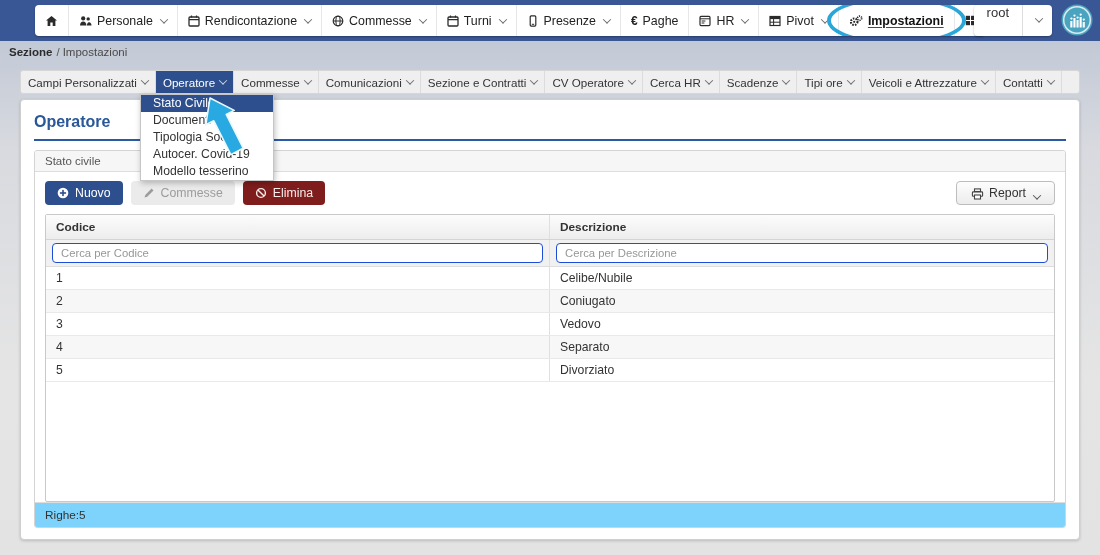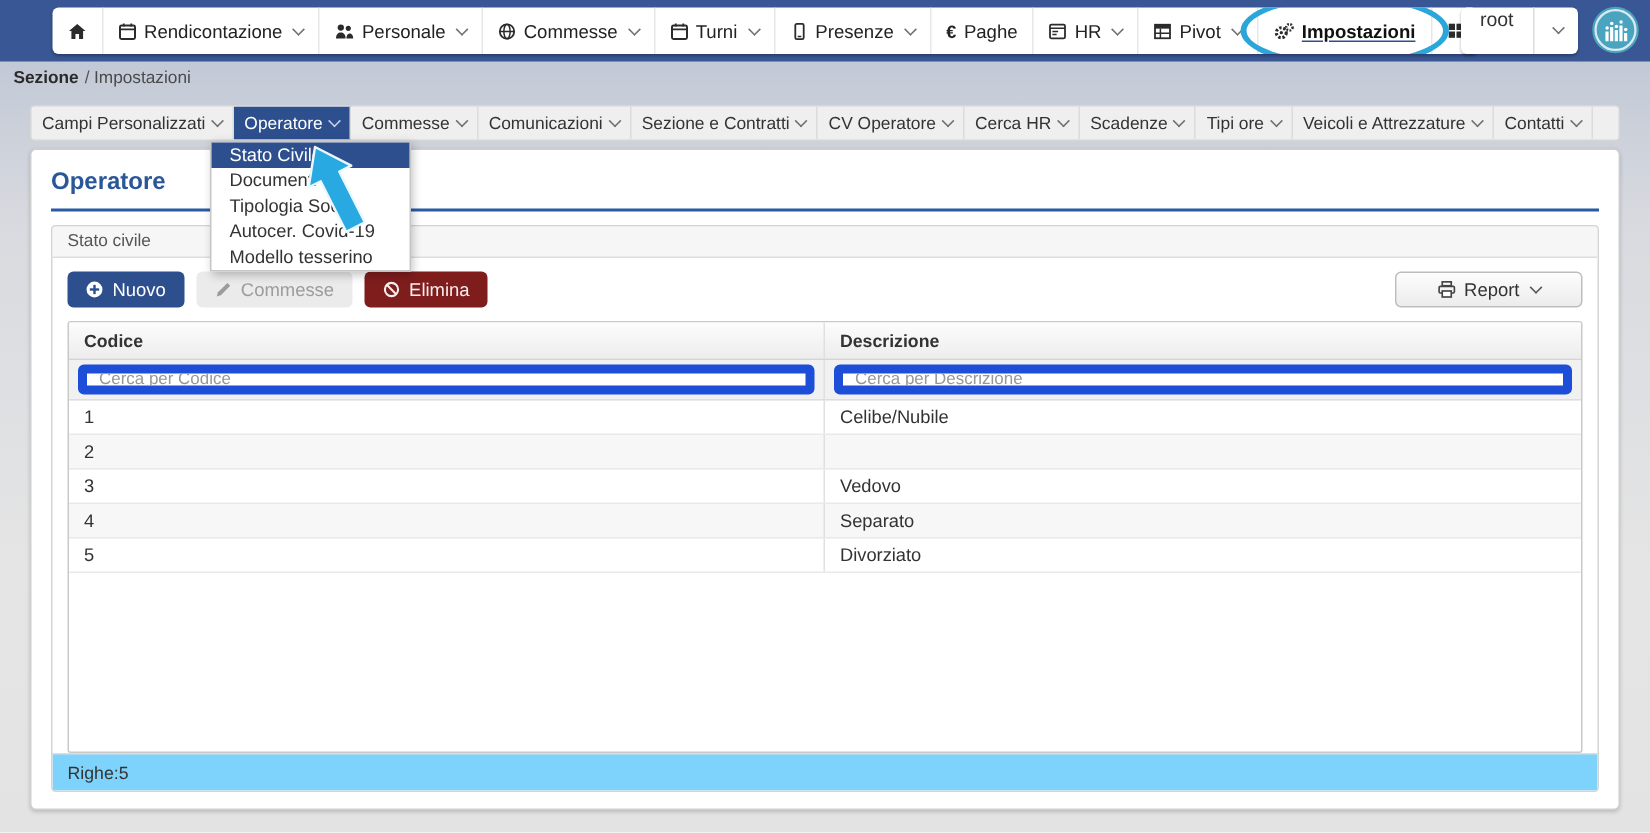--- a/index.html
+++ b/index.html
@@ -50,32 +50,32 @@
   .page-title{color:#2a5798;font-size:16px;font-weight:bold;padding:2px 0 8px;border-bottom:2px solid #2b5aa5;}
   .panel{margin-top:9px;border:1px solid #d4d4d4;border-radius:3px;flex:1;display:flex;flex-direction:column;overflow:hidden;}
   .panel-head{background:#f6f6f6;border-bottom:1px solid #ddd;font-size:11.5px;color:#555;padding:4px 10px;}
   .panel-body{flex:1;display:flex;flex-direction:column;padding:9px 10px 0;min-height:0;}
   .btn-row{display:flex;gap:8px;margin-bottom:9px;align-items:center;}
   .btn{border:none;border-radius:4px;font-size:12.3px;display:inline-flex;align-items:center;gap:6px;
     padding:5px 12px;font-family:inherit;cursor:pointer;line-height:14px;}
   .btn-nuovo{background:#2d4f8e;color:#fff;}
   .btn-modifica{background:#ebebeb;color:#9c9c9c;}
   .btn-elimina{background:#7f1d1d;color:#f7eded;}
-  .btn-report{margin-left:auto;background:linear-gradient(#fdfdfd,#ececec);border:1px solid #bdbdbd;color:#333;padding:4px 27px;gap:5px;}
+  .btn-report{margin-left:auto;background:linear-gradient(#fdfdfd,#ececec);border:1px solid #bdbdbd;color:#333;padding:4px 14px;gap:5px;align-items:flex-end;}
   .btn-report .chev{border-color:#555;}
   
   .grid{border:1px solid #c9c9c9;border-radius:2px;flex:1;display:flex;flex-direction:column;
     font-size:12.2px;color:#333;min-height:0;}
   .cell-codice{width:50%;border-right:1px solid #e0e0e0;box-sizing:border-box;overflow:hidden;}
   .cell-desc{width:50%;box-sizing:border-box;overflow:hidden;}
   .g-head{display:flex;background:linear-gradient(#fcfcfc,#ededed);border-bottom:1px solid #d4d4d4;}
   .g-head > div{padding:5px 10px;font-size:11.8px;font-weight:bold;}
   .g-filter{display:flex;background:#f1f1f1;border-bottom:1px solid #ddd;}
   .g-filter > div{padding:3px 6px;}
-  .g-filter input{width:100%;height:20px;border:6px solid #1d4ed8;border-radius:4px;font-size:11.3px;
+  .g-filter input{width:100%;height:20px;border:1px solid #1d4ed8;border-radius:4px;font-size:11.3px;
     padding:0 8px;box-sizing:border-box;color:#333;font-family:inherit;background:#fff;}
   .g-filter input::placeholder{color:#979797;}
   .g-row{display:flex;border-bottom:1px solid #e9e9e9;height:22px;line-height:22px;}
   .g-row.alt{background:#f7f7f7;}
   .g-row > div{padding:0 10px;}
   .g-empty{flex:1;}
   .panel-foot{background:#7dd3fc;border-top:1px solid #ddd;font-size:11.8px;color:#333;padding:5px 10px;}
   
   .cursor-arrow{position:absolute;left:204px;top:96px;z-index:60;pointer-events:none;}
 </style>
@@ -83,37 +83,37 @@
 <body>
 
 <div class="navbar">
   <div class="toolbar">
     <div class="nav-item">
       <svg width="13" height="12" viewBox="0 0 13 12">
           <path d="M6.5 1 L12 5.6 H10.4 V11 H7.7 V7.6 H5.3 V11 H2.6 V5.6 H1 Z" fill="#2b2b2b"></path>
         </svg>
     </div>
     <div class="nav-item">
-      <svg width="12" height="12" viewBox="0 0 12 12">
-          <rect x="1" y="2" width="10" height="9" rx="1" fill="none" stroke="#2b2b2b" stroke-width="1.3"></rect>
-          <line x1="1" y1="4.6" x2="11" y2="4.6" stroke="#2b2b2b" stroke-width="1.1"></line>
-          <line x1="3.5" y1="0.6" x2="3.5" y2="2.6" stroke="#2b2b2b" stroke-width="1.2"></line>
-          <line x1="8.5" y1="0.6" x2="8.5" y2="2.6" stroke="#2b2b2b" stroke-width="1.2"></line>
-        </svg>
-      <span class="lbl">Rendicontazione</span>
-      <i class="chev"></i>
-    </div>
-    <div class="nav-item">
       <svg width="13" height="11" viewBox="0 0 13 11">
           <circle cx="4.2" cy="3.4" r="2.1" fill="#2b2b2b"></circle>
           <circle cx="9.2" cy="3.9" r="1.7" fill="#2b2b2b"></circle>
           <path d="M1 10.6c0-2.8 1.5-4 3.2-4s3.2 1.2 3.2 4z" fill="#2b2b2b"></path>
           <path d="M7.9 10.6c.1-1.9.8-3.1 2-3.3 1.3-.2 2.6 1.1 2.6 3.3z" fill="#2b2b2b"></path>
         </svg>
       <span class="lbl">Personale</span>
+      <i class="chev"></i>
+    </div>
+    <div class="nav-item">
+      <svg width="12" height="12" viewBox="0 0 12 12">
+          <rect x="1" y="2" width="10" height="9" rx="1" fill="none" stroke="#2b2b2b" stroke-width="1.3"></rect>
+          <line x1="1" y1="4.6" x2="11" y2="4.6" stroke="#2b2b2b" stroke-width="1.1"></line>
+          <line x1="3.5" y1="0.6" x2="3.5" y2="2.6" stroke="#2b2b2b" stroke-width="1.2"></line>
+          <line x1="8.5" y1="0.6" x2="8.5" y2="2.6" stroke="#2b2b2b" stroke-width="1.2"></line>
+        </svg>
+      <span class="lbl">Rendicontazione</span>
       <i class="chev"></i>
     </div>
     <div class="nav-item">
       <svg width="12" height="12" viewBox="0 0 12 12">
           <circle cx="6" cy="6" r="4.8" fill="none" stroke="#2b2b2b" stroke-width="1.2"></circle>
           <ellipse cx="6" cy="6" rx="2.1" ry="4.8" fill="none" stroke="#2b2b2b" stroke-width="1"></ellipse>
           <line x1="1.2" y1="6" x2="10.8" y2="6" stroke="#2b2b2b" stroke-width="1"></line>
         </svg>
       <span class="lbl">Commesse</span>
       <i class="chev"></i>
@@ -300,20 +300,21 @@
         <div class="g-filter">
           <div class="cell-codice"><input type="text" placeholder="Cerca per Codice" style=""></div>
           <div class="cell-desc"><input type="text" placeholder="Cerca per Descrizione" style=""></div>
         </div>
         <div class="g-row">
           <div class="cell-codice">1</div>
           <div class="cell-desc">Celibe/Nubile</div>
         </div>
         <div class="g-row alt">
           <div class="cell-codice">2</div>
+          <div class="cell-desc">Coniugato</div>
         </div>
         <div class="g-row">
           <div class="cell-codice">3</div>
           <div class="cell-desc">Vedovo</div>
         </div>
         <div class="g-row alt">
           <div class="cell-codice">4</div>
           <div class="cell-desc">Separato</div>
         </div>
         <div class="g-row">

